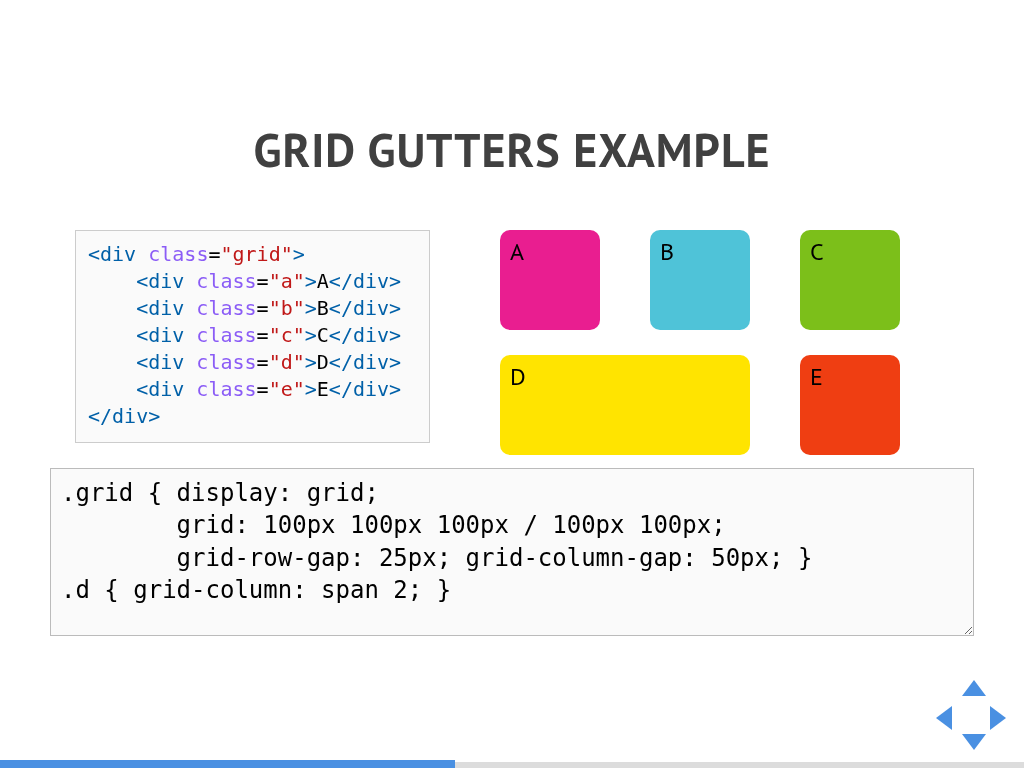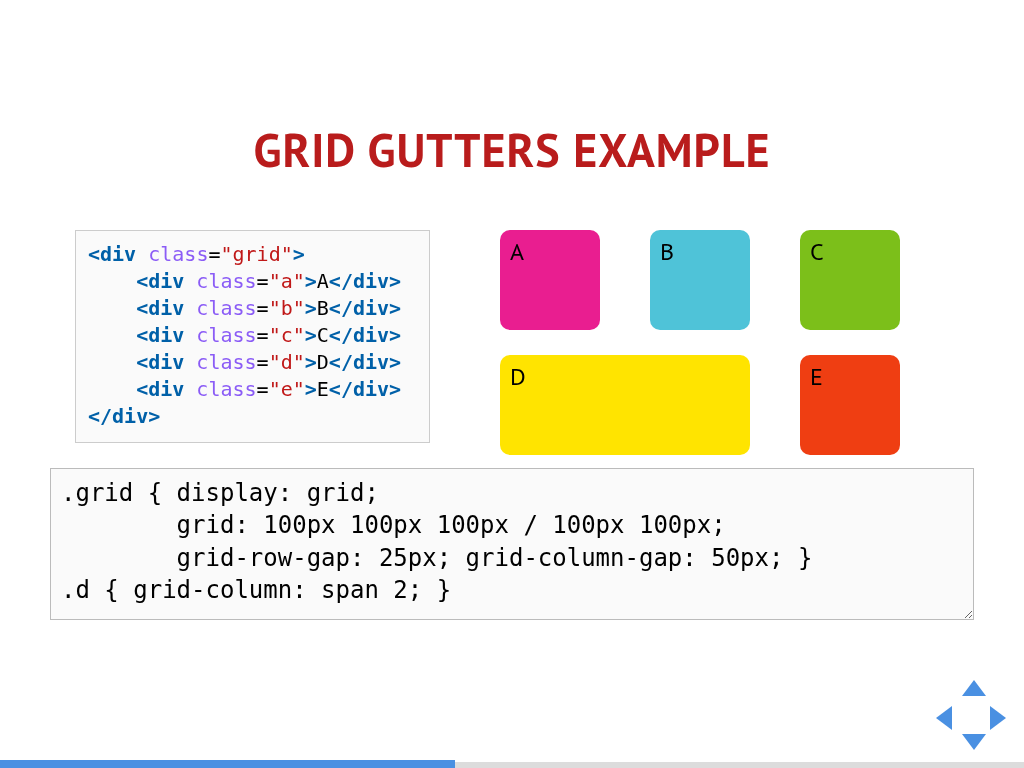--- a/index.html
+++ b/index.html
@@ -1,34 +1,34 @@
 <!DOCTYPE html>
 <html><head>
 <meta charset="utf-8">
 <style>
   * { box-sizing: border-box; margin: 0; padding: 0; }
   html, body { width: 1024px; height: 768px; background: #fff; font-family: "PT Sans", "Helvetica Neue", Arial, sans-serif; overflow: hidden; }
   .slide { position: relative; width: 1024px; height: 768px; }
-  .title { position: absolute; left: 0; right: 0; top: 120px; text-align: center; font-weight: 800; font-size: 46px; letter-spacing: 1px; color: #b91c1c; }
+  .title { position: absolute; left: 0; right: 0; top: 120px; text-align: center; font-weight: 800; font-size: 46px; letter-spacing: 1px; color: #404040; }
   .content { position: absolute; left: 75px; top: 230px; right: 75px; }
   .row1 { display: flex; align-items: flex-start; }
   .html-code { width: 355px; border: 1px solid #ccc; background: #fafafa; padding: 10px 12px 12px 12px; font-family: "Consolas","Menlo","Monaco",monospace; font-size: 20px; line-height: 1.35; white-space: pre; color: #000; }
-  .tag { color: #0060a8; font-weight: bold; }
+  .tag { color: #0060a8; }
   .attr { color: #8b5cf6; }
   .val  { color: #c01818; }
   .txt  { color: #000; }
   .grid-demo { margin-left: 70px; }
   .grid-ctr { display: grid; grid-template-columns: 100px 100px 100px; grid-template-rows: 100px 100px; gap: 25px 50px; }
   .cell { border-radius: 10px; font-size: 24px; font-weight: 400; padding: 6px 10px; color: #000; }
   .a { background: #e91e90; }
   .b { background: #4fc3d8; }
   .c { background: #7cbf1a; }
   .d { background: #ffe400; grid-column: span 2; }
   .e { background: #ef3e12; }
-  .css-code { position: absolute; left: 50px; right: 50px; top: 468px; border: 1px solid #bbb; background: #fafafa; padding: 8px 10px 12px 10px; font-family: "Consolas","Menlo","Monaco",monospace; font-size: 24px; line-height: 1.35; white-space: pre; color: #000; resize: both; overflow: auto; min-height: 120px; }
+  .css-code { position: absolute; left: 50px; right: 50px; top: 468px; border: 1px solid #bbb; background: #fafafa; padding: 8px 10px 28px 10px; font-family: "Consolas","Menlo","Monaco",monospace; font-size: 24px; line-height: 1.35; white-space: pre; color: #000; resize: both; overflow: auto; min-height: 120px; }
   
   .progress { position: absolute; left: 0; right: 0; bottom: 0; height: 8px; }
   .progress .track { position: absolute; left: 0; right: 0; bottom: 0; height: 6px; background: #dcdcdc; }
   .progress .fill  { position: absolute; left: 0; bottom: 0; height: 8px; background: #4a90e2; }
   
   .nav { position: absolute; right: 18px; bottom: 18px; width: 70px; height: 70px; }
   .nav .arr { position: absolute; width: 0; height: 0; border-style: solid; cursor: pointer; }
   .nav .up    { left: 26px; top: 0;  border-width: 0 12px 16px 12px; border-color: transparent transparent #4a90e2 transparent; }
   .nav .down  { left: 26px; bottom: 0; border-width: 16px 12px 0 12px; border-color: #4a90e2 transparent transparent transparent; }
   .nav .left  { left: 0;  top: 26px; border-width: 12px 16px 12px 0; border-color: transparent #4a90e2 transparent transparent; }

